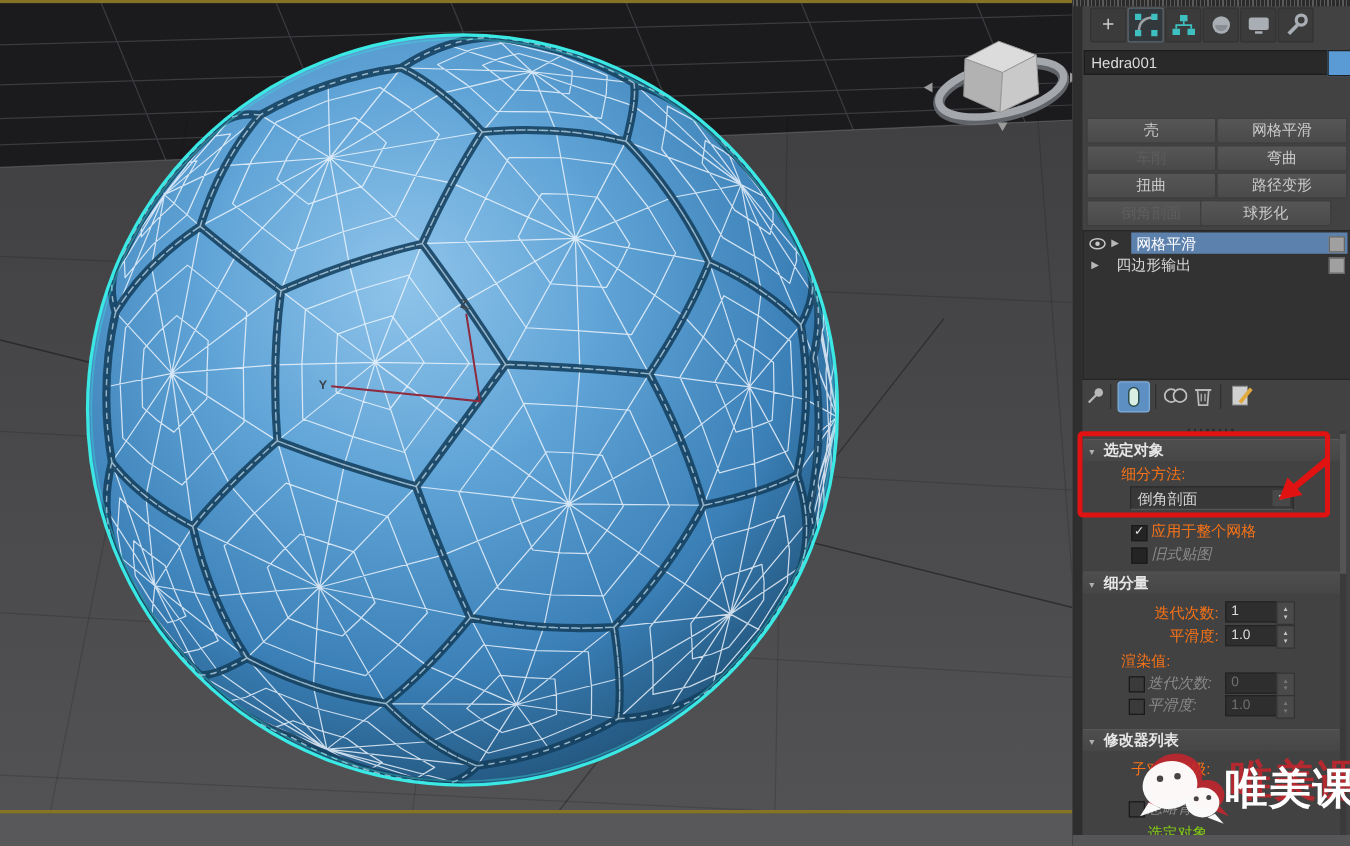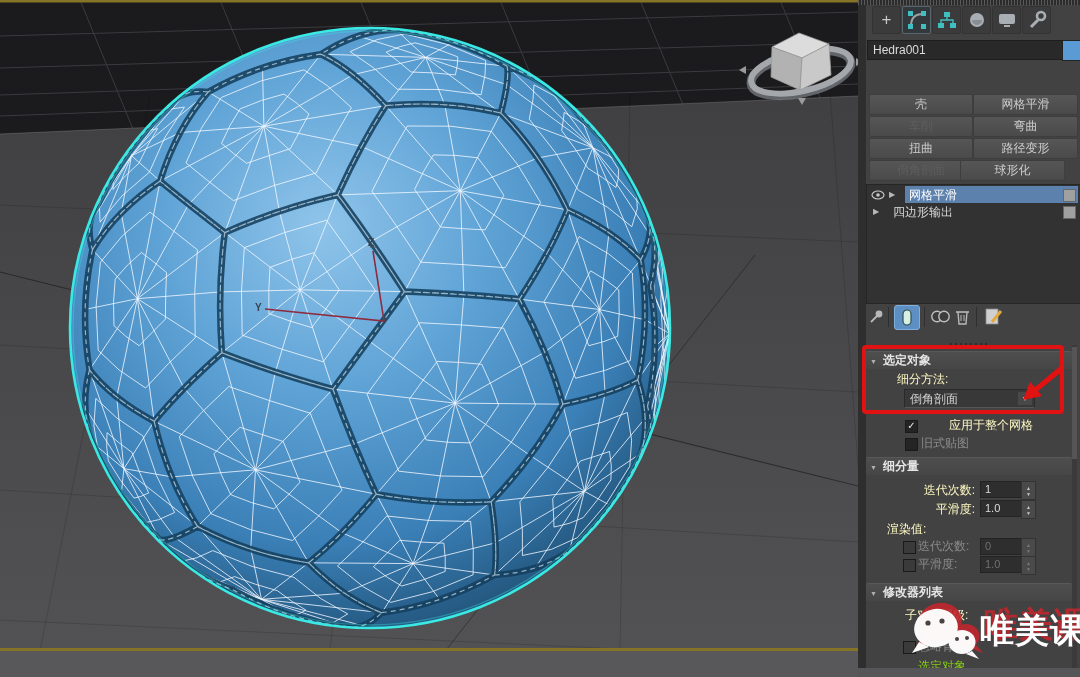--- a/index.html
+++ b/index.html
@@ -27,22 +27,22 @@
   #stackbox{left:8px;top:184px;width:213px;height:118px;background:#323232;border:1px solid #262626;}
   .stackrow{position:absolute;left:0;width:100%;height:17px;font-size:12px;color:#d8d8d8;}
   .stack-hl{position:absolute;left:38px;right:2px;top:0;height:17px;background:#5d81ad;}
   .stack-sq{position:absolute;right:4px;top:3px;width:11px;height:11px;background:#a0a0a0;border:1px solid #666;}
   .tri{font-size:8px;color:#b8b8b8;}
   .sep{width:1px;height:20px;background:#2f2f2f;}
   .roll-h{left:8px;width:206px;height:17px;background:linear-gradient(#4e4e4e,#464646);
           border-top:1px solid #585858;border-radius:2px;color:#e6e6e6;font-size:12px;font-weight:bold;
           line-height:17px;}
   .roll-h .arr{font-size:7px;color:#b0b0b0;font-weight:normal;margin:0 6px 0 4px;}
-  .lbl{font-size:12px;color:#fef9c3;line-height:15px;white-space:nowrap;}
-  .lbl.dim{color:#8a8a8a;}
+  .lbl{font-size:12px;color:#f97316;line-height:15px;white-space:nowrap;}
+  .lbl.dim{color:#8a8a8a;font-style:italic;}
   .cbx{width:11px;height:11px;background:#242424;border:1px solid #1a1a1a;color:#e8e8e8;
        font-size:10px;line-height:10px;text-align:center;}
   .cbx.off{color:transparent;}
   .cbx.dim{background:#3a3a3a;}
   .vbox{width:38px;height:15px;background:#2e2e2e;border:1px solid #232323;color:#dcdcdc;
         font-size:11px;line-height:15px;padding-left:4px;}
   .vbox.dim{color:#6f6f6f;}
   .spin{width:13px;height:17px;background:#4a4a4a;border:1px solid #333;display:flex;flex-direction:column;
         align-items:center;justify-content:center;color:#c8c8c8;font-size:5px;line-height:6px;}
   .spin.dim{color:#7a7a7a;}
@@ -253,40 +253,40 @@
 
   <div class="abs roll-h" style="top:351px;">
     <span class="arr">▼</span><span>选定对象</span>
   </div>
   <div class="abs lbl" style="left:39px;top:372px;">细分方法:</div>
   <div class="abs dropdown" style="left:46px;top:389px;width:129px;height:17px;">
     <span style="padding-left:5px;">倒角剖面</span>
     <span class="dd-arrow">▼</span>
   </div>
   <div class="abs cbx" style="left:47px;top:420px;">✓</div>
-  <div class="abs lbl" style="left:63px;top:418px;margin-left:28px;">应用于整个网格</div>
+  <div class="abs lbl" style="left:63px;top:418px;">应用于整个网格</div>
   <div class="abs cbx off" style="left:47px;top:438px;"></div>
   <div class="abs lbl dim" style="left:63px;top:436px;">旧式贴图</div>
 
   <div class="abs roll-h" style="top:457px;">
     <span class="arr">▼</span><span>细分量</span>
   </div>
   <div class="abs lbl" style="left:20px;top:483px;width:97px;text-align:right;">迭代次数:</div>
   <div class="abs vbox" style="left:122px;top:481px;">1</div>
   <div class="abs spin" style="left:163px;top:481px;">
     <span>▲</span>
         <span>▼</span>
   </div>
   <div class="abs lbl" style="left:20px;top:502px;width:97px;text-align:right;">平滑度:</div>
   <div class="abs vbox" style="left:122px;top:500px;">1.0</div>
   <div class="abs spin" style="left:163px;top:500px;">
     <span>▲</span>
         <span>▼</span>
   </div>
-  <div class="abs lbl" style="left:29px;top:522px;">渲染值:</div>
+  <div class="abs lbl" style="left:39px;top:522px;">渲染值:</div>
   <div class="abs cbx off dim" style="left:45px;top:541px;"></div>
   <div class="abs lbl dim" style="left:60px;top:539px;">迭代次数:</div>
   <div class="abs vbox dim" style="left:122px;top:538px;">0</div>
   <div class="abs spin dim" style="left:163px;top:538px;">
     <span>▲</span>
         <span>▼</span>
   </div>
   <div class="abs cbx off dim" style="left:45px;top:559px;"></div>
   <div class="abs lbl dim" style="left:60px;top:557px;">平滑度:</div>
   <div class="abs vbox dim" style="left:122px;top:556px;">1.0</div>

